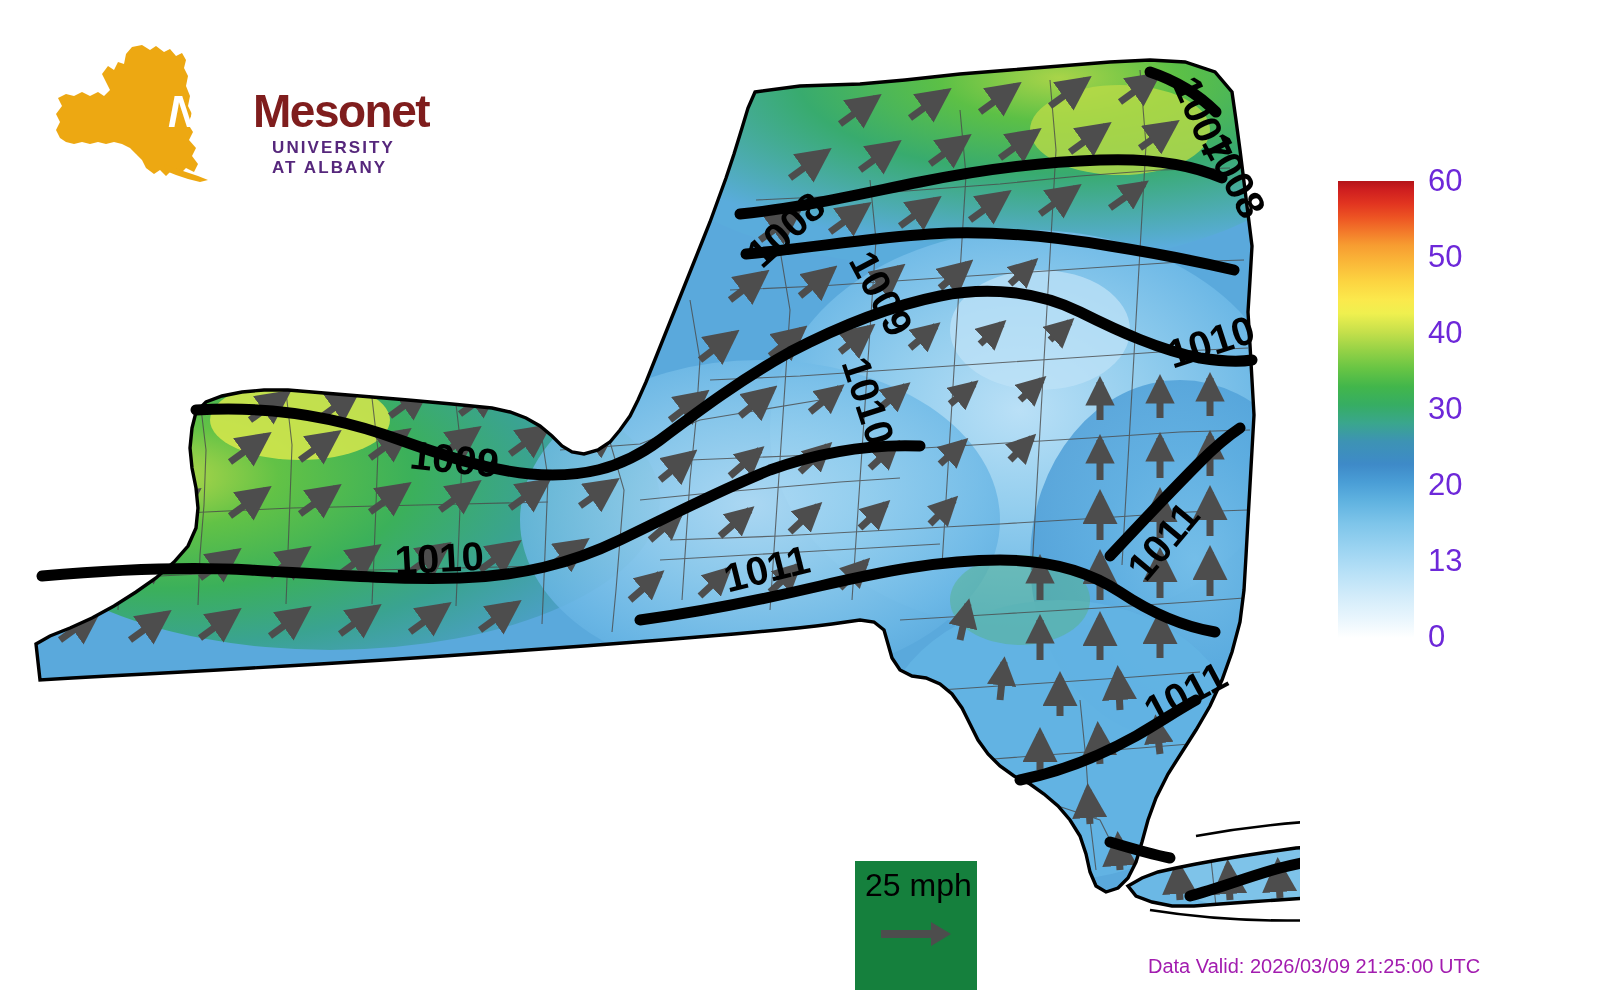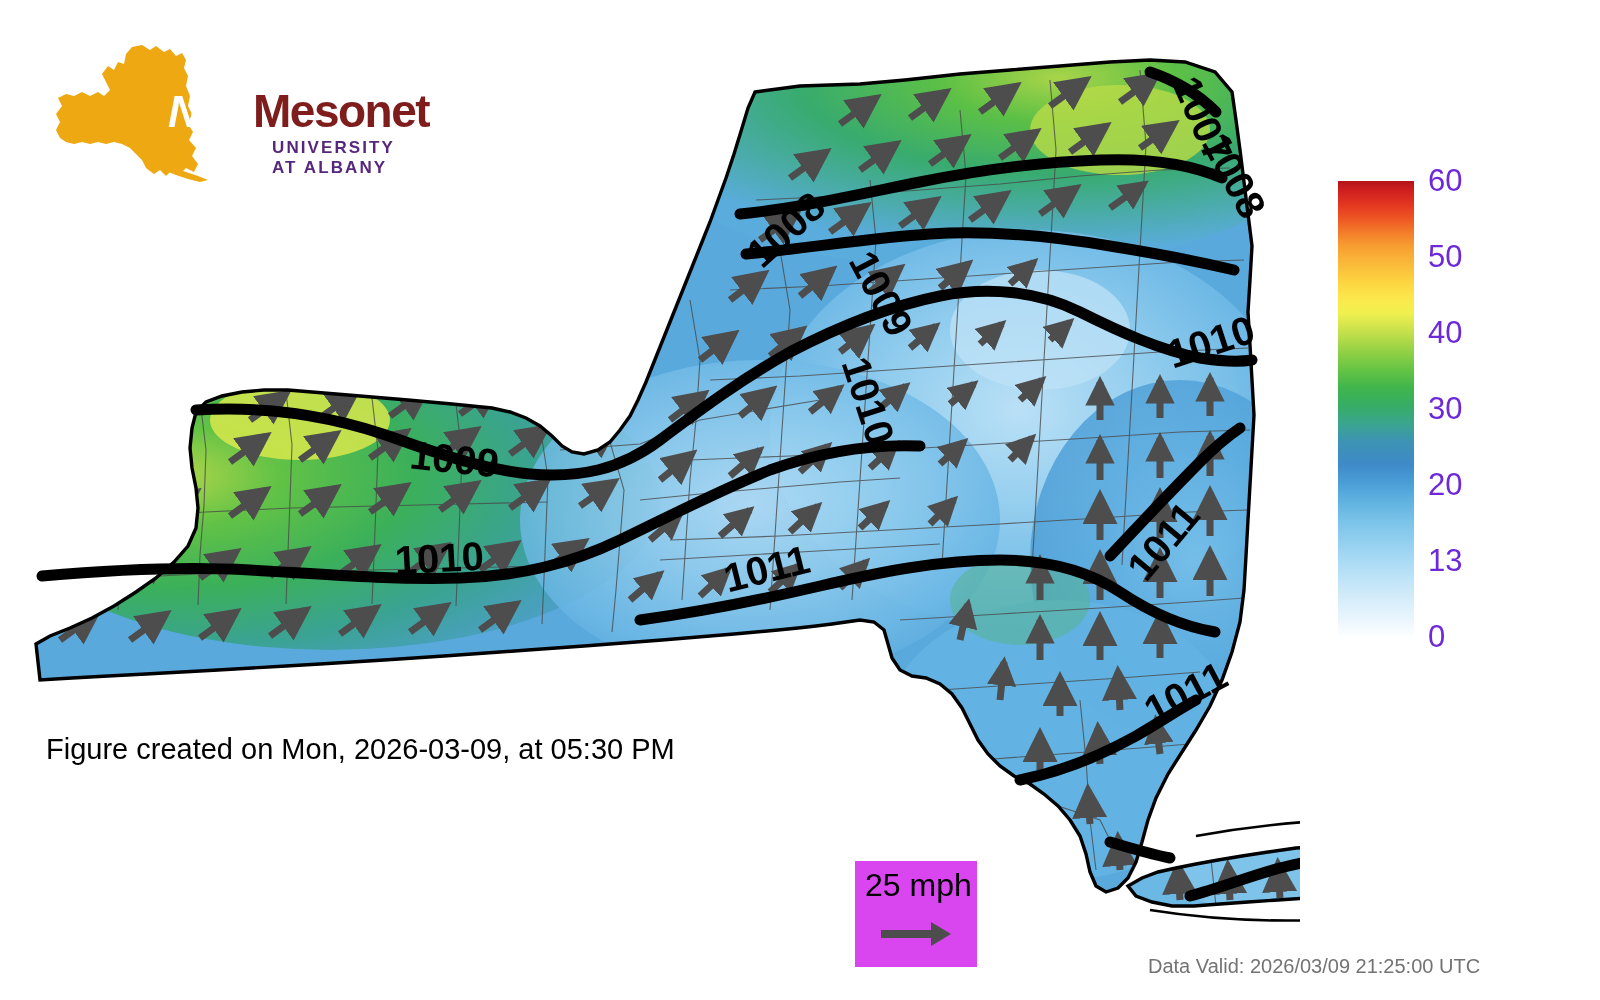--- a/index.html
+++ b/index.html
@@ -132,22 +132,22 @@
     color: #000;
     white-space: nowrap;
   }
 
   
   #wind-key {
     position: absolute;
     left: 855px;
     top: 861px;
     width: 122px;
-    height: 106px;
-    background: #d946ef;
+    height: 129px;
+    background: #15803d;
   }
   #wind-key-label {
     position: absolute;
     left: 10px;
     top: 6px;
     font-size: 32px;
     color: #000;
     white-space: nowrap;
   }
   #wind-key-arrow {
@@ -157,21 +157,21 @@
     width: 72px;
     height: 30px;
   }
 
   
   #data-valid {
     position: absolute;
     left: 1148px;
     top: 955px;
     font-size: 20px;
-    color: #737373;
+    color: #a21caf;
     white-space: nowrap;
   }
 </style>
 </head>
 <body>
 
 <div id="logo">
   <svg id="logo-mark" viewBox="0 0 200 140">
     <path fill="#eda812" d="M86 3 L96 1 L104 6 L110 2 L118 8 L124 5 L130 12 L136 9
       L140 16 L138 24 L142 32 L140 42 L144 52 L142 62 L146 70 L142 80
@@ -518,21 +518,20 @@
   <div class="cb-tick" style="top:5px">60</div>
   <div class="cb-tick" style="top:81px">50</div>
   <div class="cb-tick" style="top:157px">40</div>
   <div class="cb-tick" style="top:233px">30</div>
   <div class="cb-tick" style="top:309px">20</div>
   <div class="cb-tick" style="top:385px">13</div>
   <div class="cb-tick" style="top:461px">0</div>
 </div>
 
 <div id="caption">
-  <div class="cap-line">Figure created on Mon, 2026-03-09, at 05:30 PM</div>
 </div>
 
 <div id="wind-key">
   <div id="wind-key-label">25 mph</div>
   <svg id="wind-key-arrow" viewBox="0 0 72 30">
     <path d="M0 11 L50 11 L50 3 L70 15 L50 27 L50 19 L0 19 Z" fill="#4d4d4d"></path>
   </svg>
 </div>
 
 <div id="data-valid">Data Valid: 2026/03/09 21:25:00 UTC</div>

